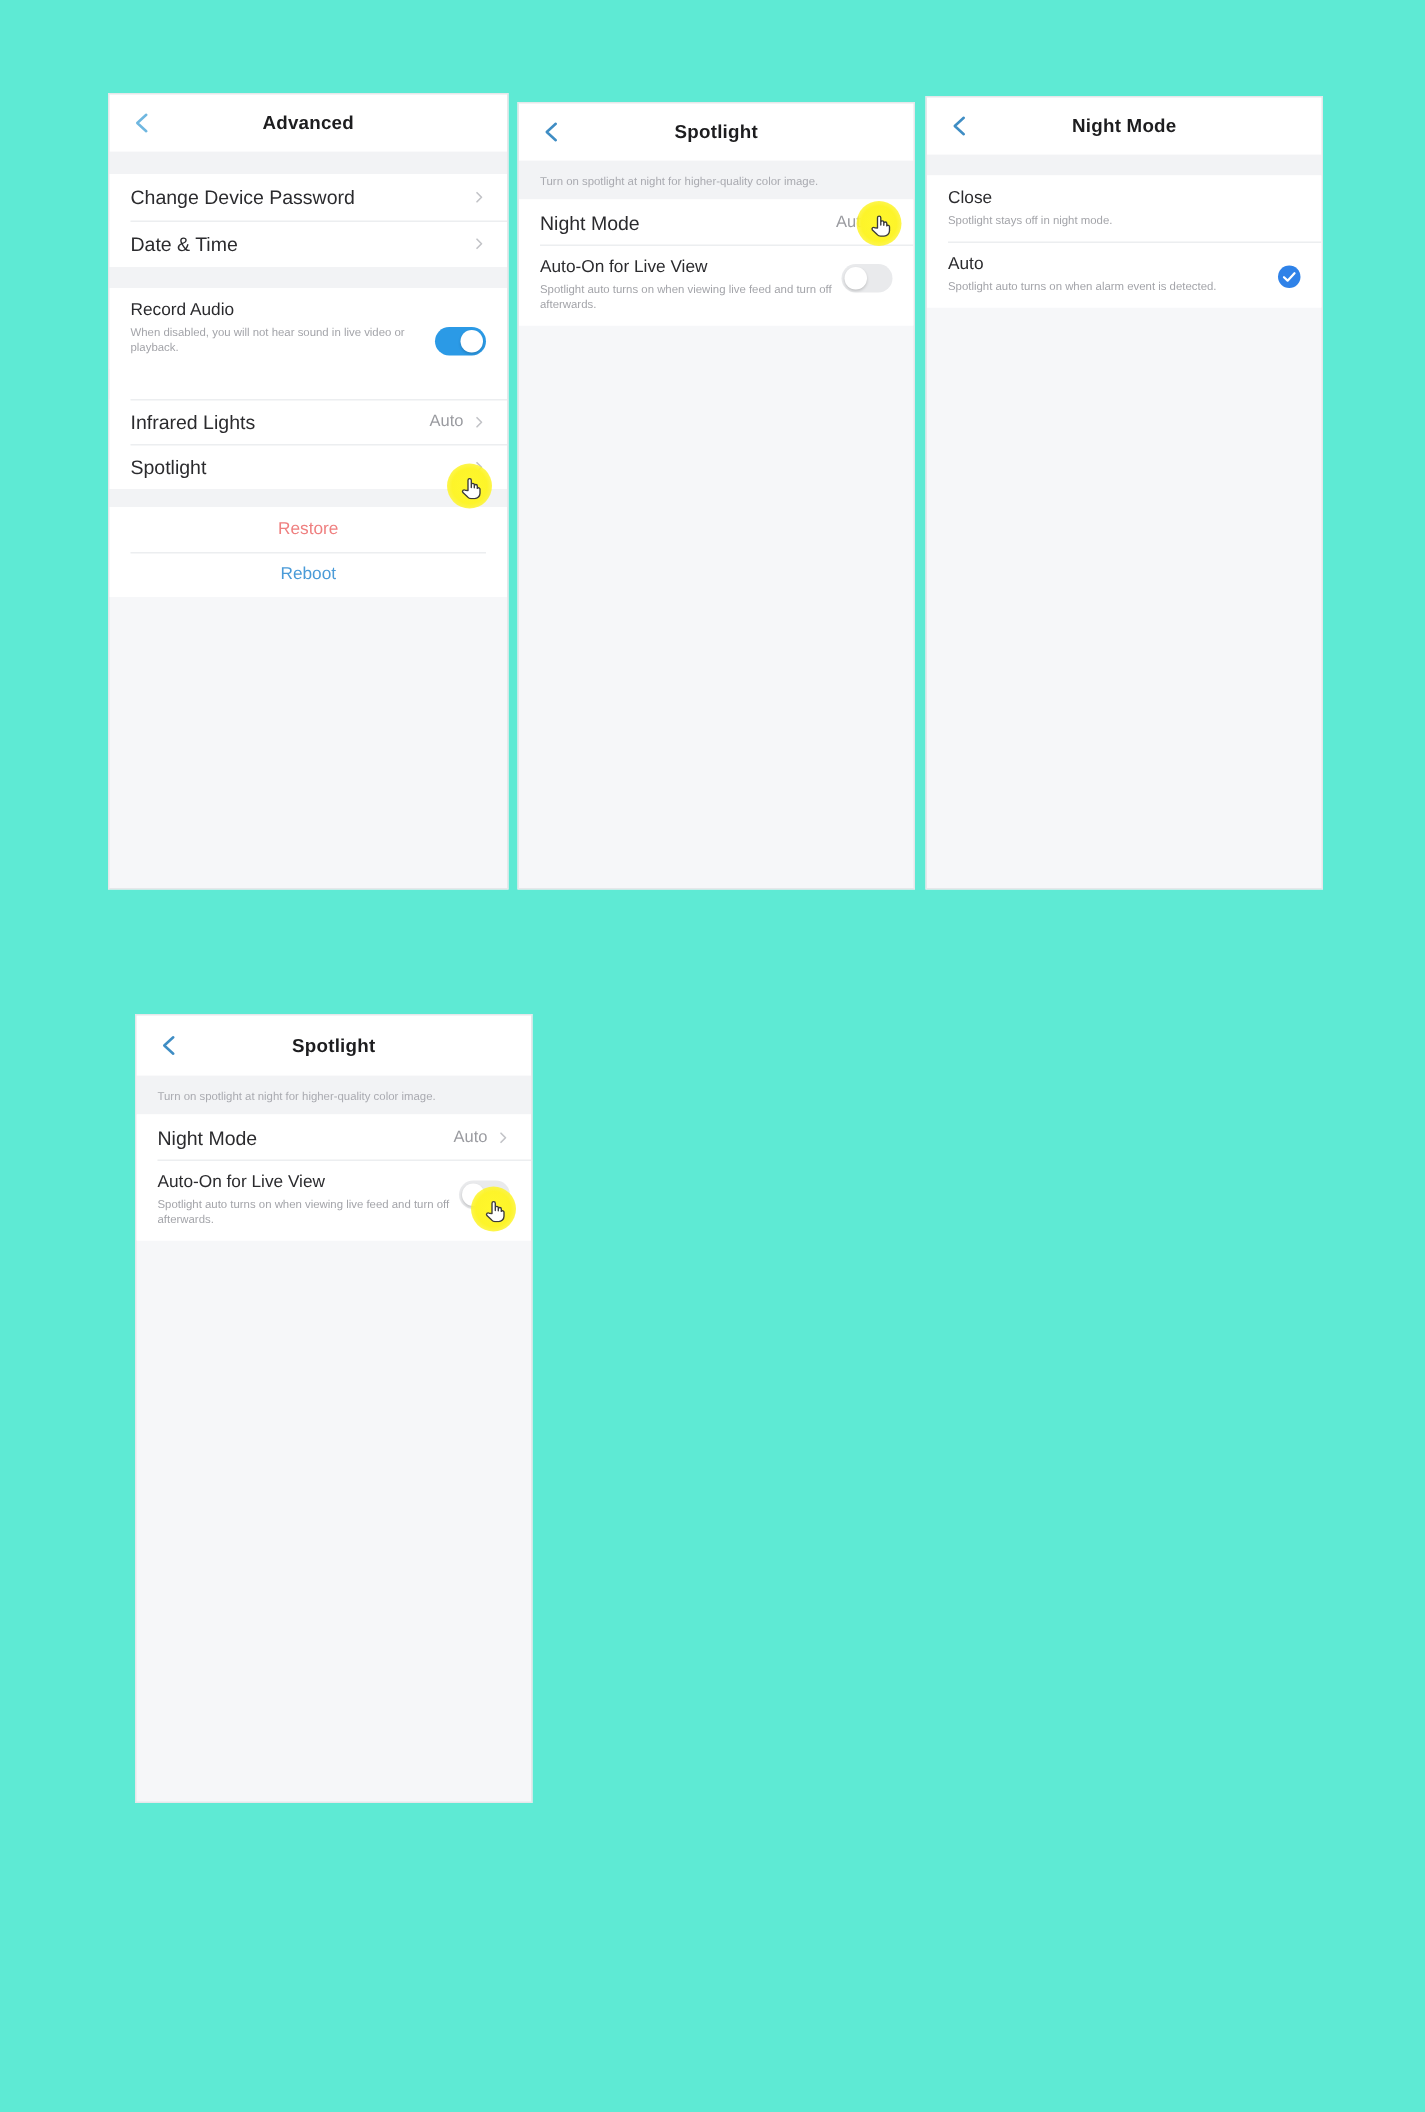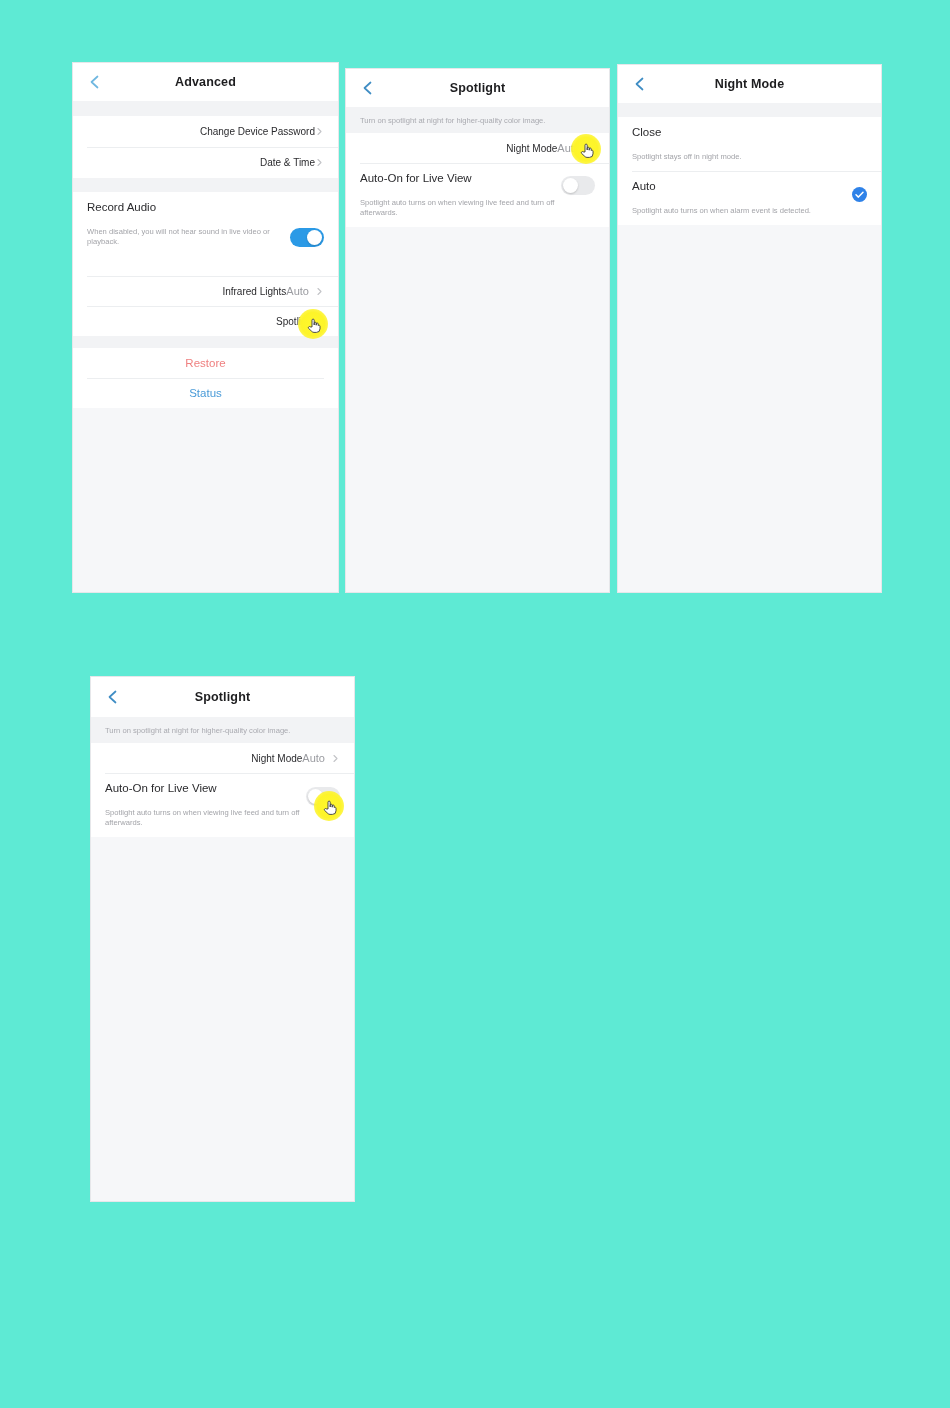--- a/index.html
+++ b/index.html
@@ -71,25 +71,24 @@
   .row + .row::before {
     content: "";
     position: absolute;
     left: 14px;
     right: 0;
     top: 0;
     height: 1px;
     background: #eceef0;
   }
   .row-label {
-    font-size: 10px;
+    font-size: 13px;
     color: #2b2b2e;
     flex: 1;
     white-space: nowrap;
-    text-align: right;
   }
   .row-value {
     font-size: 11px;
     color: #9a9ba0;
     margin-right: 6px;
     white-space: nowrap;
   }
   .chev-right {
     width: 9px;
     height: 9px;
@@ -120,21 +119,21 @@
   .rs-texts { flex: 1; min-width: 0; }
   .rs-title {
     font-size: 11.5px;
     color: #2b2b2e;
     line-height: 15px;
   }
   .rs-sub {
     font-size: 7.6px;
     color: #a3a4a9;
     line-height: 10px;
-    margin-top: 12px;
+    margin-top: 2px;
     max-width: 215px;
   }
 
   
   .caption {
     font-size: 7.6px;
     color: #a9aab0;
     padding: 9px 14px 7px 14px;
     background: #f2f3f5;
     line-height: 10px;
@@ -289,21 +288,21 @@
       </div>
     </div>
 
     <div class="gap" style="height:12px;"></div>
 
     <div class="list">
       <div class="action-row">
         <span class="action-restore">Restore</span>
       </div>
       <div class="action-row">
-        <span class="action-reboot">Status</span>
+        <span class="action-reboot">Reboot</span>
       </div>
     </div>
   </div>
 
   <div class="panel" style="left:345px; top:68px; width:265px; height:525px;">
 
     <div class="nav-bar">
       <span class="back-chevron">
         <svg viewBox="0 0 16 16" width="16" height="16">
           <polyline points="10.5,2.5 4.5,8 10.5,13.5" fill="none" stroke="#3f8dc4" stroke-width="1.7" stroke-linecap="round" stroke-linejoin="round"></polyline>

